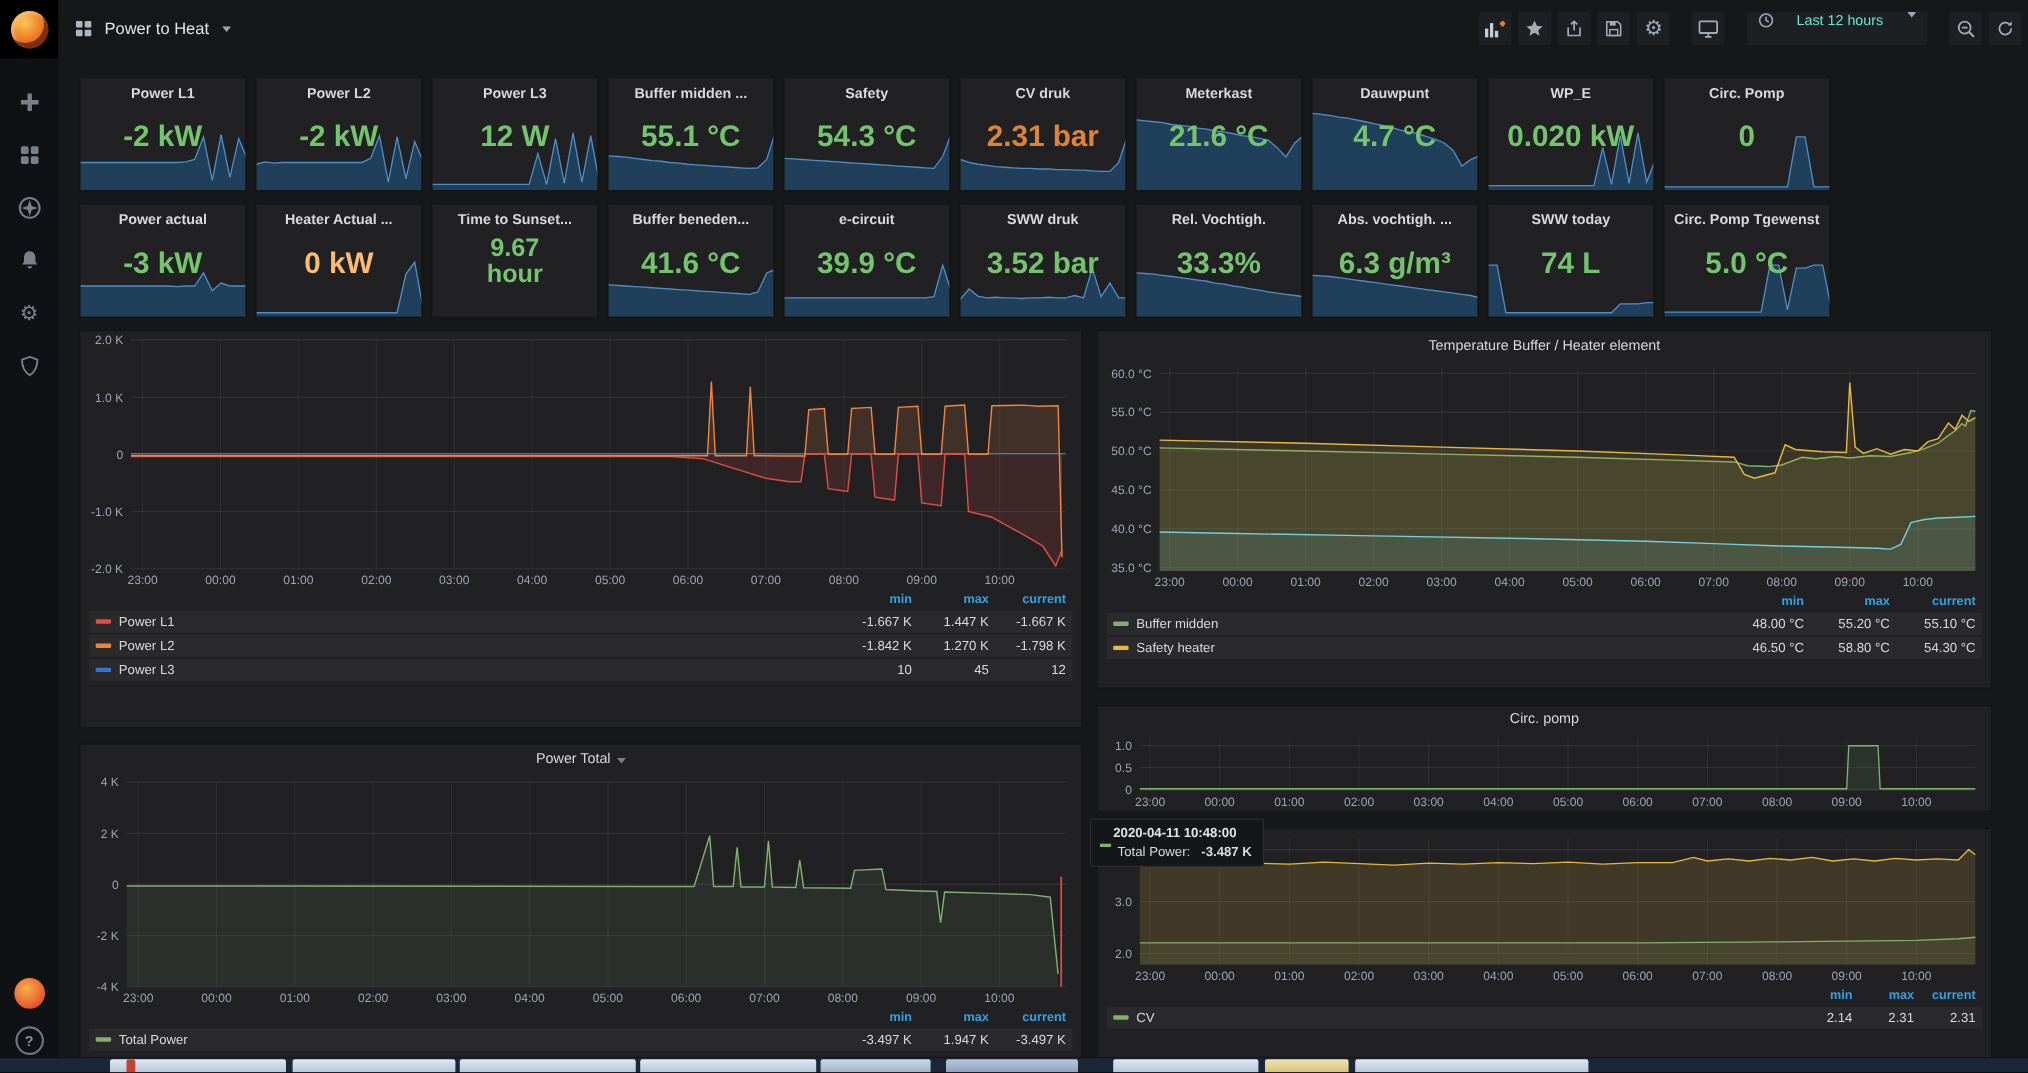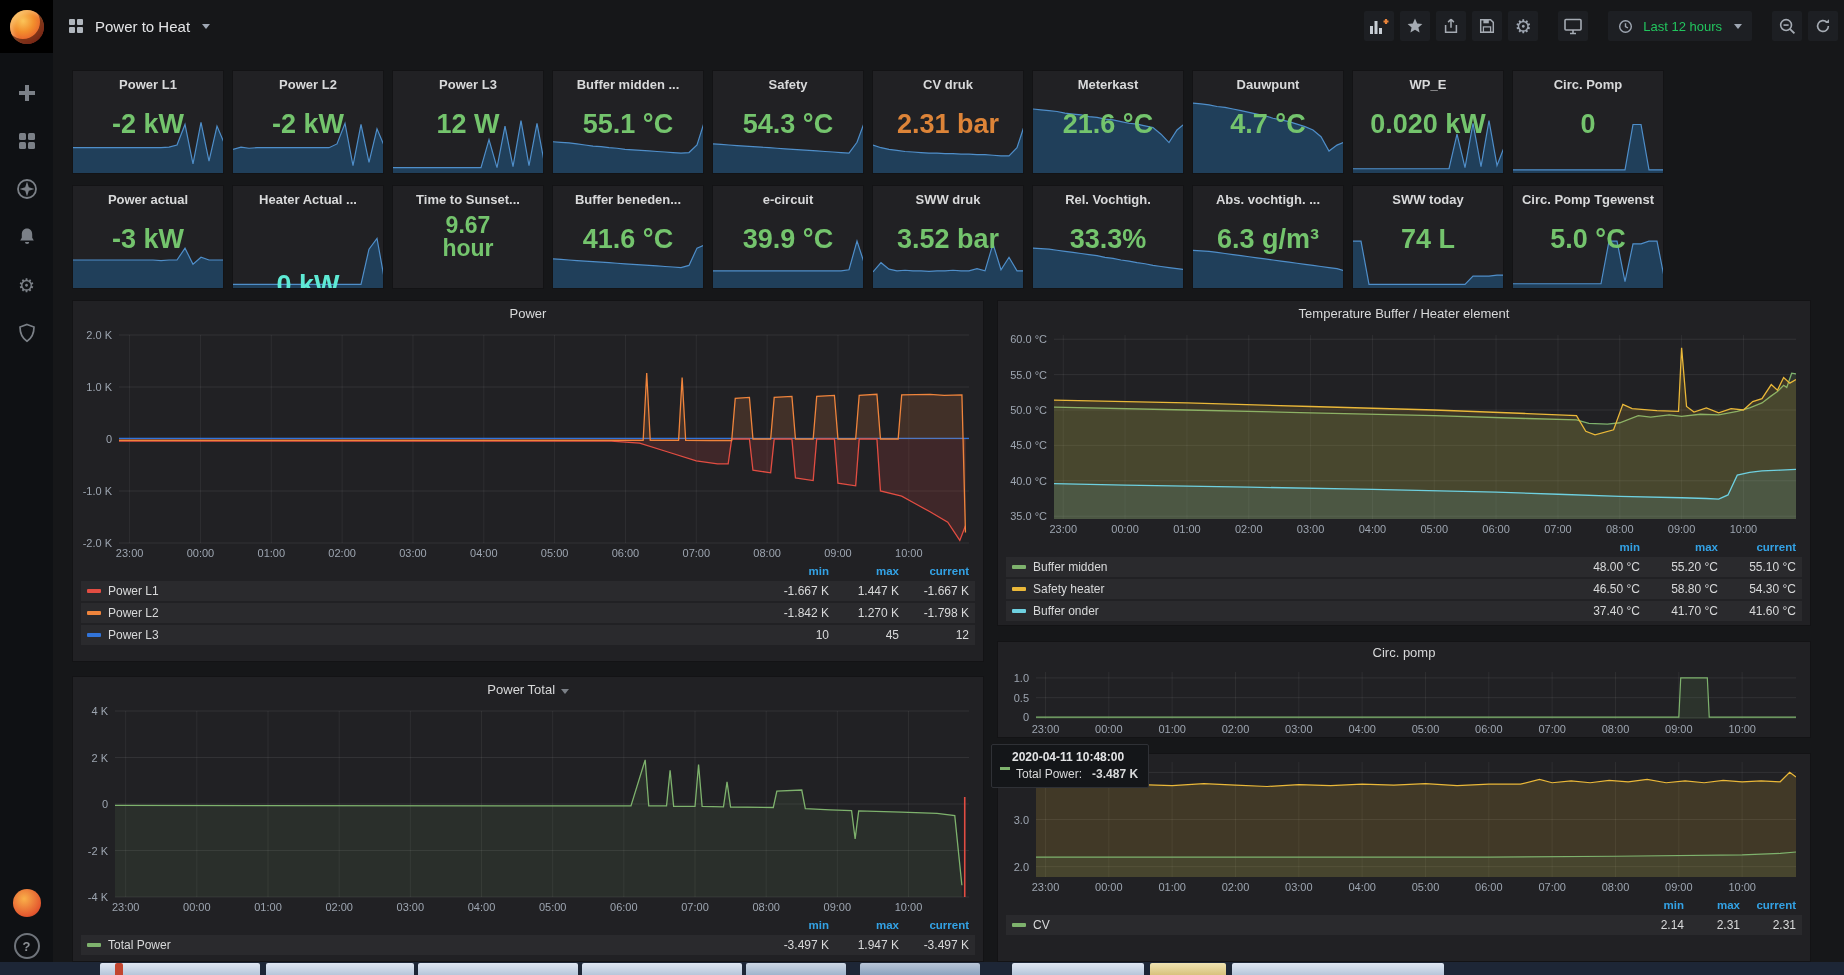--- a/index.html
+++ b/index.html
@@ -23,22 +23,22 @@
           padding:0 6px 0 14px;z-index:4;}
   .nav-left{display:flex;align-items:center;gap:10px;}
   .nav-title{font-size:15px;color:#e3e4e6;cursor:pointer;}
   .caret{width:0;height:0;border-left:4px solid transparent;border-right:4px solid transparent;
          border-top:5px solid #9fa7b3;display:inline-block;margin-left:2px;}
   .nav-spacer{flex:1;}
   .nav-right{display:flex;align-items:center;}
   .nav-btn{min-width:30px;height:30px;display:flex;align-items:center;justify-content:center;
            background:#1d1f23;border-radius:2px;margin-left:6px;color:#9fa7b3;cursor:pointer;}
   .nav-gap{width:14px;}
-  .time-picker{height:30px;padding:0 10px;display:flex;align-items:center;gap:10px;background:#1d1f23;
-               border-radius:2px;margin-left:6px;font-size:13px;color:#22c55e;cursor:pointer;}
+  .time-picker{height:30px;padding:0 10px;display:flex;gap:20px;background:#1d1f23;
+               border-radius:2px;margin-left:6px;font-size:13px;color:#5eead4;cursor:pointer;}
   .gear-glyph{font-size:19px;line-height:1;color:#9fa7b3;}
   
   .panel{position:absolute;background:#212124;border:1px solid rgba(0,0,0,.4);box-sizing:border-box;overflow:hidden;}
   .panel-title{height:26px;line-height:26px;text-align:center;font-size:13px;font-weight:500;color:#d8d9da;cursor:pointer;}
   .chart{position:relative;}
   
   .stat-panel{position:absolute;background:#212124;border:1px solid rgba(0,0,0,.4);box-sizing:border-box;overflow:hidden;cursor:pointer;}
   .stat-title{position:absolute;top:6px;left:0;width:100%;text-align:center;font-size:13px;font-weight:600;
               color:#d8d9da;z-index:3;white-space:nowrap;}
   .stat-value{position:absolute;top:40px;left:0;width:100%;text-align:center;font-weight:700;font-size:27px;
@@ -198,21 +198,20 @@
             <path d="M16 10 a6 6 0 1 1 -1.8-4.3" fill="none" stroke="#a5abb3" stroke-width="1.8"></path>
             <path d="M16.6 2.6 v4.2 h-4.2 z" fill="#a5abb3"></path>
           </svg>
       </div>
     </div>
   </div>
 
   <div id="dashboard">
 
     <div class="panel" style="left:72px;top:300px;width:912px;height:362px;">
-      <div class="panel-title">Power</div>
       <div class="chart" style="width:910px;height:234px;">
           <svg width="910" height="234">
             <defs>
               <clipPath id="clip0">
                 <rect x="46" y="0" width="850" height="216"></rect>
               </clipPath>
             </defs>
             <line x1="56.6249999999999" y1="8" x2="56.6249999999999" y2="216" stroke="rgba(255,255,255,0.06)"></line>
             <text x="56.6249999999999" y="230" text-anchor="middle" font-size="11" fill="#9da5b0">23:00</text>
             <line x1="127.45833333333323" y1="8" x2="127.45833333333323" y2="216" stroke="rgba(255,255,255,0.06)"></line>
@@ -357,28 +356,20 @@
             <span class="leg-col" style="width: 78px;">55.10 °C</span>
           </div>
           <div class="leg-row">
             <span class="leg-swatch" style="background: rgb(234, 184, 57);"></span>
             <span class="leg-name">Safety heater</span>
             <span class="leg-fill"></span>
             <span class="leg-col" style="width: 78px;">46.50 °C</span>
             <span class="leg-col" style="width: 78px;">58.80 °C</span>
             <span class="leg-col" style="width: 78px;">54.30 °C</span>
           </div>
-          <div class="leg-row">
-            <span class="leg-swatch" style="background: rgb(110, 208, 224);"></span>
-            <span class="leg-name">Buffer onder</span>
-            <span class="leg-fill"></span>
-            <span class="leg-col" style="width: 78px;">37.40 °C</span>
-            <span class="leg-col" style="width: 78px;">41.70 °C</span>
-            <span class="leg-col" style="width: 78px;">41.60 °C</span>
-          </div>
         </div>
     </div>
 
     <div class="panel" style="left:997px;top:641px;width:814px;height:97px;">
       <div class="panel-title" style="height:22px;line-height:22px;">Circ. pomp</div>
       <div class="chart" style="width:812px;height:73px;">
           <svg width="812" height="73">
             <defs>
               <clipPath id="clip2">
                 <rect x="38" y="0" width="760" height="55"></rect>
@@ -638,21 +629,21 @@
         </svg>
         <div class="stat-title">Power actual</div>
         <div class="stat-value" style="color: rgb(116, 196, 109);">-3 kW</div>
       </div>
       <div class="stat-panel" style="left: 232px; top: 185px; width: 152px; height: 104px;">
         <svg width="152" height="56" class="spark">
           <polygon points="0,52.3 8,52.3 16,52.3 24,52.3 32,52.3 40,52.3 48,52.3 56,52.3 64,52.3 72,52.3 80,52.3 88,52.3 96,52.3 104,52.3 112,52.3 120,52.3 128,52.3 136,17.200000000000003 144,6.399999999999999 152,50.68 152,56 0,56" fill="rgba(31,120,193,0.35)"></polygon>
           <polyline points="0,52.3 8,52.3 16,52.3 24,52.3 32,52.3 40,52.3 48,52.3 56,52.3 64,52.3 72,52.3 80,52.3 88,52.3 96,52.3 104,52.3 112,52.3 120,52.3 128,52.3 136,17.200000000000003 144,6.399999999999999 152,50.68" fill="none" stroke="#4f8ec9" stroke-width="1.2"></polyline>
         </svg>
         <div class="stat-title">Heater Actual ...</div>
-        <div class="stat-value" style="color: #5eead4; margin-top: 46px;">0 kW</div>
+        <div class="stat-value" style="color: #fdba74;">0 kW</div>
       </div>
       <div class="stat-panel" style="left: 392px; top: 185px; width: 152px; height: 104px;">
         <div class="stat-title">Time to Sunset...</div>
         <div class="stat-value two" style="color: rgb(116, 196, 109);">9.67<div>hour</div></div>
       </div>
       <div class="stat-panel" style="left: 552px; top: 185px; width: 152px; height: 104px;">
         <svg width="152" height="56" class="spark">
           <polygon points="0,26.919999999999998 8,27.46 16,28 24,28.54 32,29.080000000000002 40,29.62 48,30.160000000000004 56,30.700000000000003 64,31.240000000000002 72,31.780000000000005 80,32.32000000000001 88,32.86 96,33.4 104,33.94 112,34.48 120,35.02 128,35.56 136,33.4 144,16.12 152,12.879999999999999 152,56 0,56" fill="rgba(31,120,193,0.35)"></polygon>
           <polyline points="0,26.919999999999998 8,27.46 16,28 24,28.54 32,29.080000000000002 40,29.62 48,30.160000000000004 56,30.700000000000003 64,31.240000000000002 72,31.780000000000005 80,32.32000000000001 88,32.86 96,33.4 104,33.94 112,34.48 120,35.02 128,35.56 136,33.4 144,16.12 152,12.879999999999999" fill="none" stroke="#4f8ec9" stroke-width="1.2"></polyline>
         </svg>

